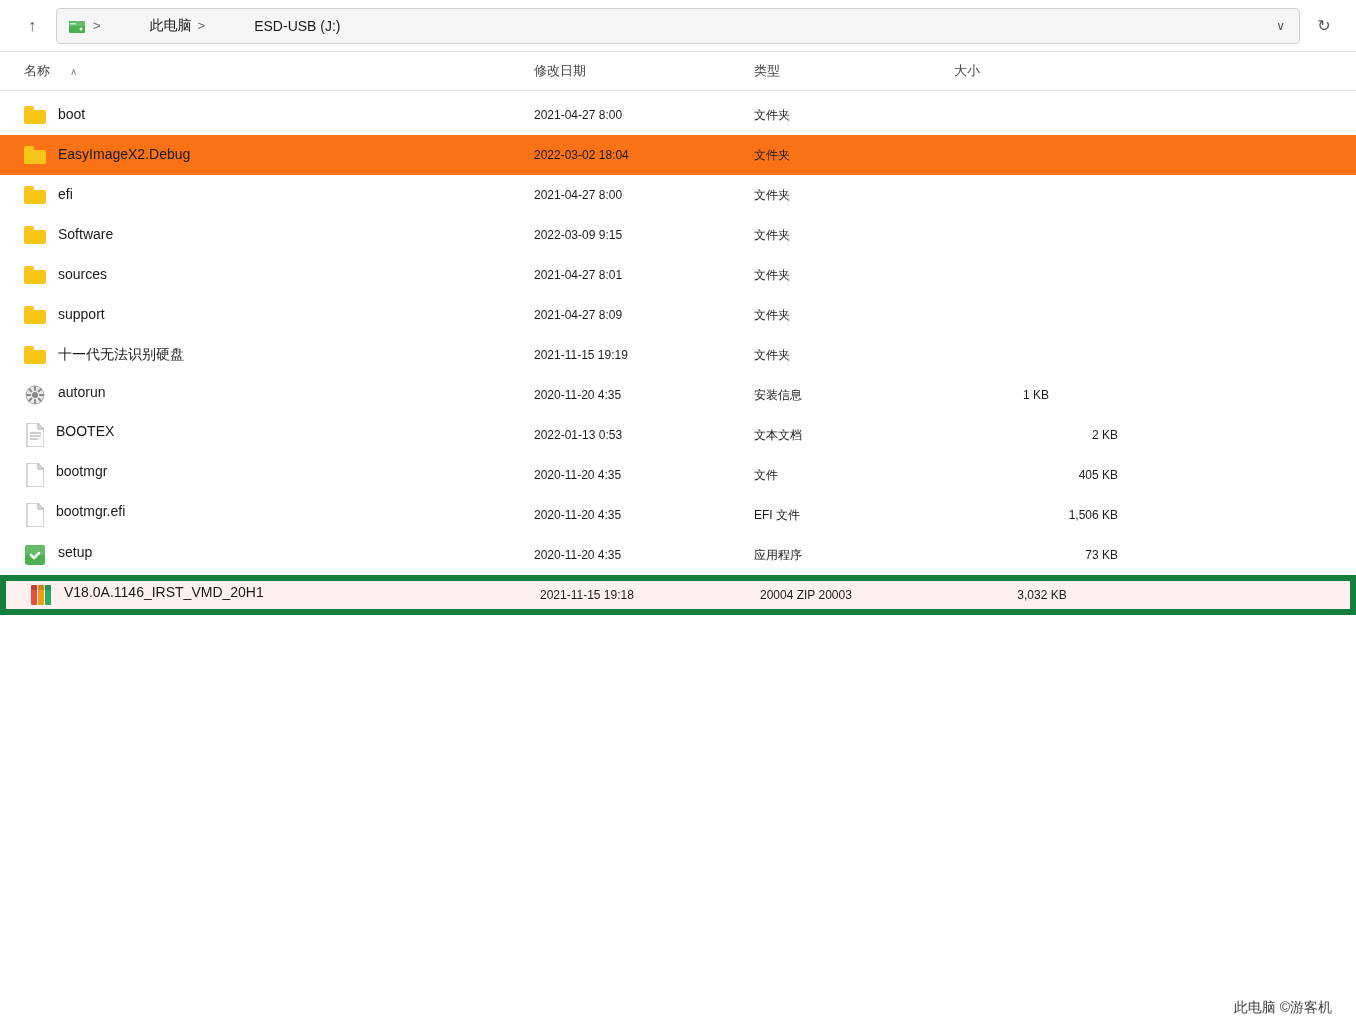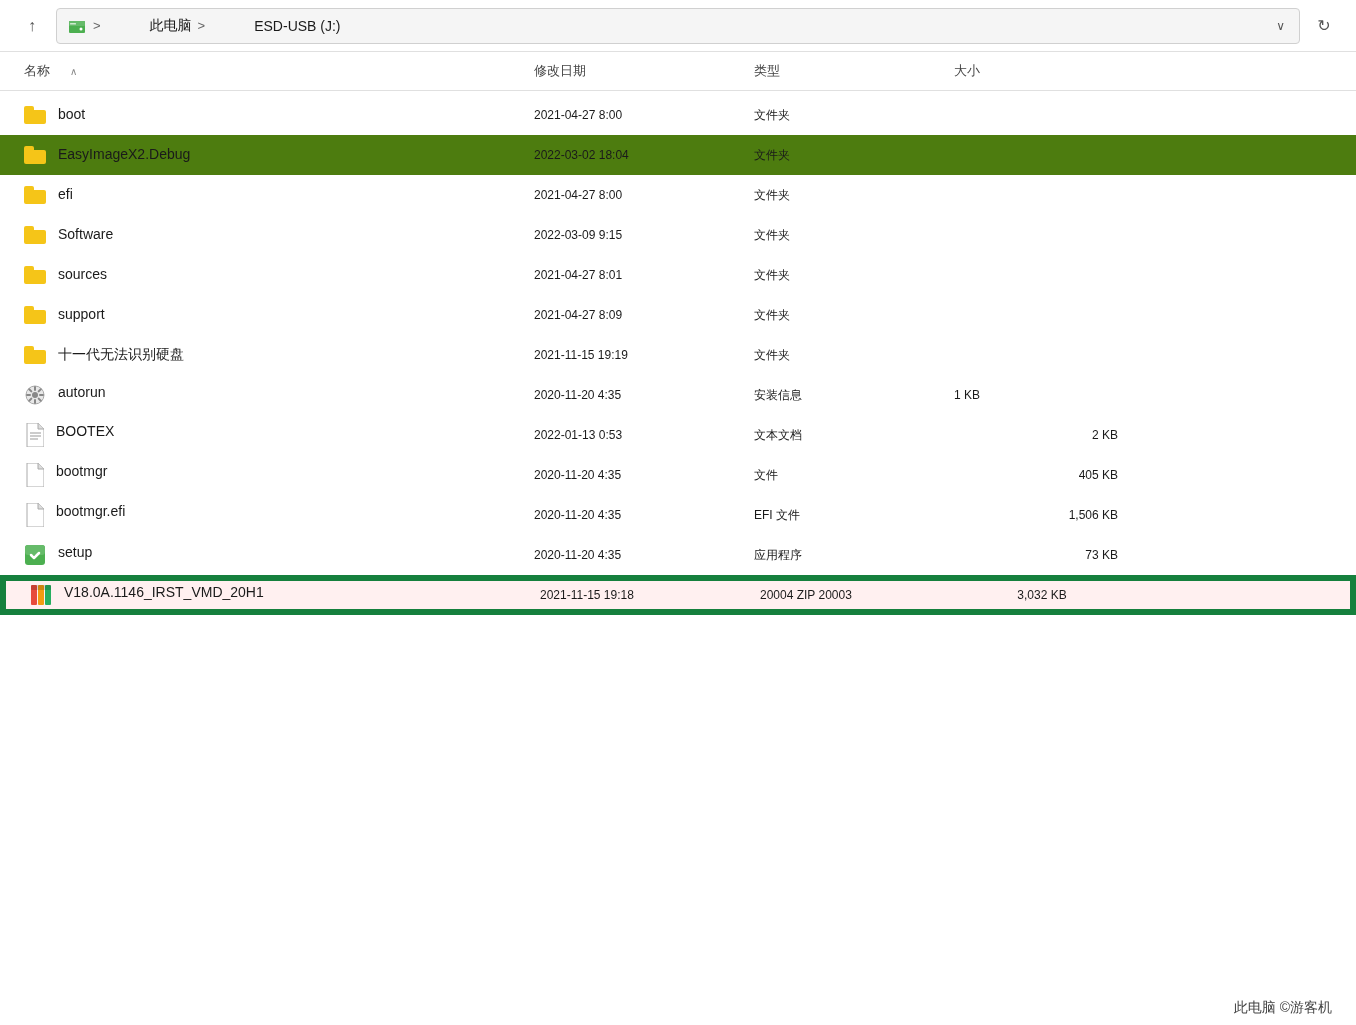--- a/index.html
+++ b/index.html
@@ -106,21 +106,21 @@
       padding: 4px 0;
     }
     .file-row {
       display: grid;
       grid-template-columns: 510px 220px 200px 180px 1fr;
       padding: 0 16px;
       height: 40px;
       align-items: center;
       cursor: pointer;
     }
-    .file-row.selected { background: #4d7c0f; }
+    .file-row.selected { background: #f97316; }
     .file-row.highlighted-red {
       border: 6px solid #15803d;
       background: #fff0f0;
     }
 
     .file-name-cell {
       display: flex;
       align-items: flex-start;
       gap: 12px;
       padding: 0 8px;
@@ -344,21 +344,21 @@
         <path d="M5.22 5.22 L7.34 7.34" stroke="#888" stroke-width="2" stroke-linecap="round"></path>
         <path d="M14.66 14.66 L16.78 16.78" stroke="#888" stroke-width="2" stroke-linecap="round"></path>
         <path d="M16.78 5.22 L14.66 7.34" stroke="#888" stroke-width="2" stroke-linecap="round"></path>
         <path d="M7.34 14.66 L5.22 16.78" stroke="#888" stroke-width="2" stroke-linecap="round"></path>
       </svg>
     </span>
       <span>autorun</span>
     </div>
     <div class="file-cell">2020-11-20 4:35</div>
     <div class="file-cell">安装信息</div>
-    <div class="file-cell" style="text-align:left;">1 KB</div>
+    <div class="file-cell" style="text-align:center;">1 KB</div>
     <div class="file-cell"></div>
   </div>
     <div class="file-row">
     <div class="file-name-cell">
       <span class="file-icon">
       <svg width="20" height="24" viewBox="0 0 20 24">
         <path d="M3 0 L14 0 L20 6 L20 24 L3 24 Z" fill="#fff" stroke="#aaa" stroke-width="1"></path>
         <path d="M14 0 L14 6 L20 6" fill="#ddd" stroke="#aaa" stroke-width="1"></path>
         <line x1="6" y1="10" x2="17" y2="10" stroke="#bbb" stroke-width="1.5"></line>
         <line x1="6" y1="13" x2="17" y2="13" stroke="#bbb" stroke-width="1.5"></line>

